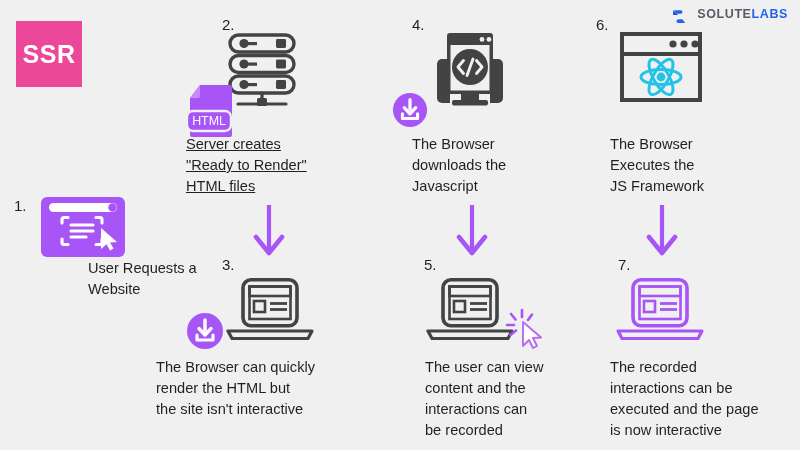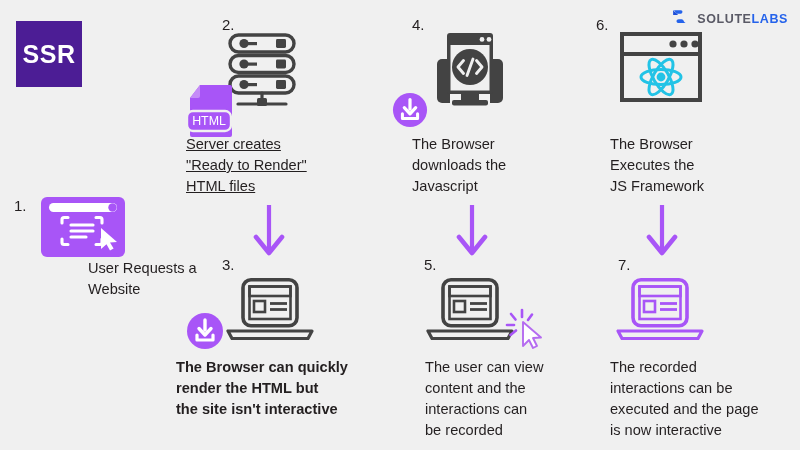--- a/index.html
+++ b/index.html
@@ -20,40 +20,40 @@
     width: 800px;
     height: 450px;
   }
   .abs { position: absolute; }
 
   
   .logo {
     top: 8px;
     right: 12px;
     display: flex;
-    align-items: flex-end;
+    align-items: flex-start;
     gap: 9px;
   }
   .logo-mark { display: block; }
   .logo-text {
     font-size: 12.5px;
     letter-spacing: 0.6px;
     font-weight: 700;
     line-height: 1;
   }
   .logo-text .t1 { color: #5a5a66; }
   .logo-text .t2 { color: #2563eb; }
 
   
   .ssr-badge {
     left: 16px;
     top: 21px;
     width: 66px;
     height: 66px;
-    background: #4c1d95;
+    background: #ec4899;
     display: flex;
     align-items: center;
     justify-content: center;
   }
   .ssr-badge span {
     color: #ffffff;
     font-size: 25px;
     font-weight: 600;
     letter-spacing: 0.5px;
   }
@@ -175,21 +175,21 @@
       <path d="M4 53 H88 L84 60.5 H8 Z" fill="none" stroke="#434343" stroke-width="3.2" stroke-linejoin="round"></path>
     </svg>
   </div>
   <div class="abs" style="left:186px; top:312px;">
     <svg width="38" height="38" viewBox="0 0 38 38">
       <circle cx="19" cy="19" r="18" fill="#a855f7"></circle>
       <path d="M19 8 V18 M13 16.5 L19 23 L25 16.5" stroke="#ffffff" stroke-width="3.4" fill="none" stroke-linecap="round" stroke-linejoin="round"></path>
       <path d="M11 23 V28 H27 V23" stroke="#ffffff" stroke-width="3.2" fill="none" stroke-linecap="round" stroke-linejoin="round"></path>
     </svg>
   </div>
-  <div class="abs caption" style="left:176px; top:357px; width:200px;font-weight:bold;">The Browser can quickly
+  <div class="abs caption" style="left:156px; top:357px; width:200px;">The Browser can quickly
 render the HTML but
 the site isn't interactive</div>
 
   <div class="abs step-num" style="left:412px; top:17px;">4.</div>
   <div class="abs" style="left:430px; top:30px;">
     <svg width="80" height="82" viewBox="0 0 80 82">
       <path d="M7 34 a5 5 0 0 1 5-5 h8 v44 h-8 a5 5 0 0 1-5-5 Z" fill="#434343"></path>
       <path d="M73 34 a5 5 0 0 0-5-5 h-8 v44 h8 a5 5 0 0 0 5-5 Z" fill="#434343"></path>
       <rect x="17" y="3" width="46" height="61" rx="3" fill="#434343"></rect>
       <rect x="20.5" y="15" width="39" height="45.5" fill="#f0f0f0"></rect>

